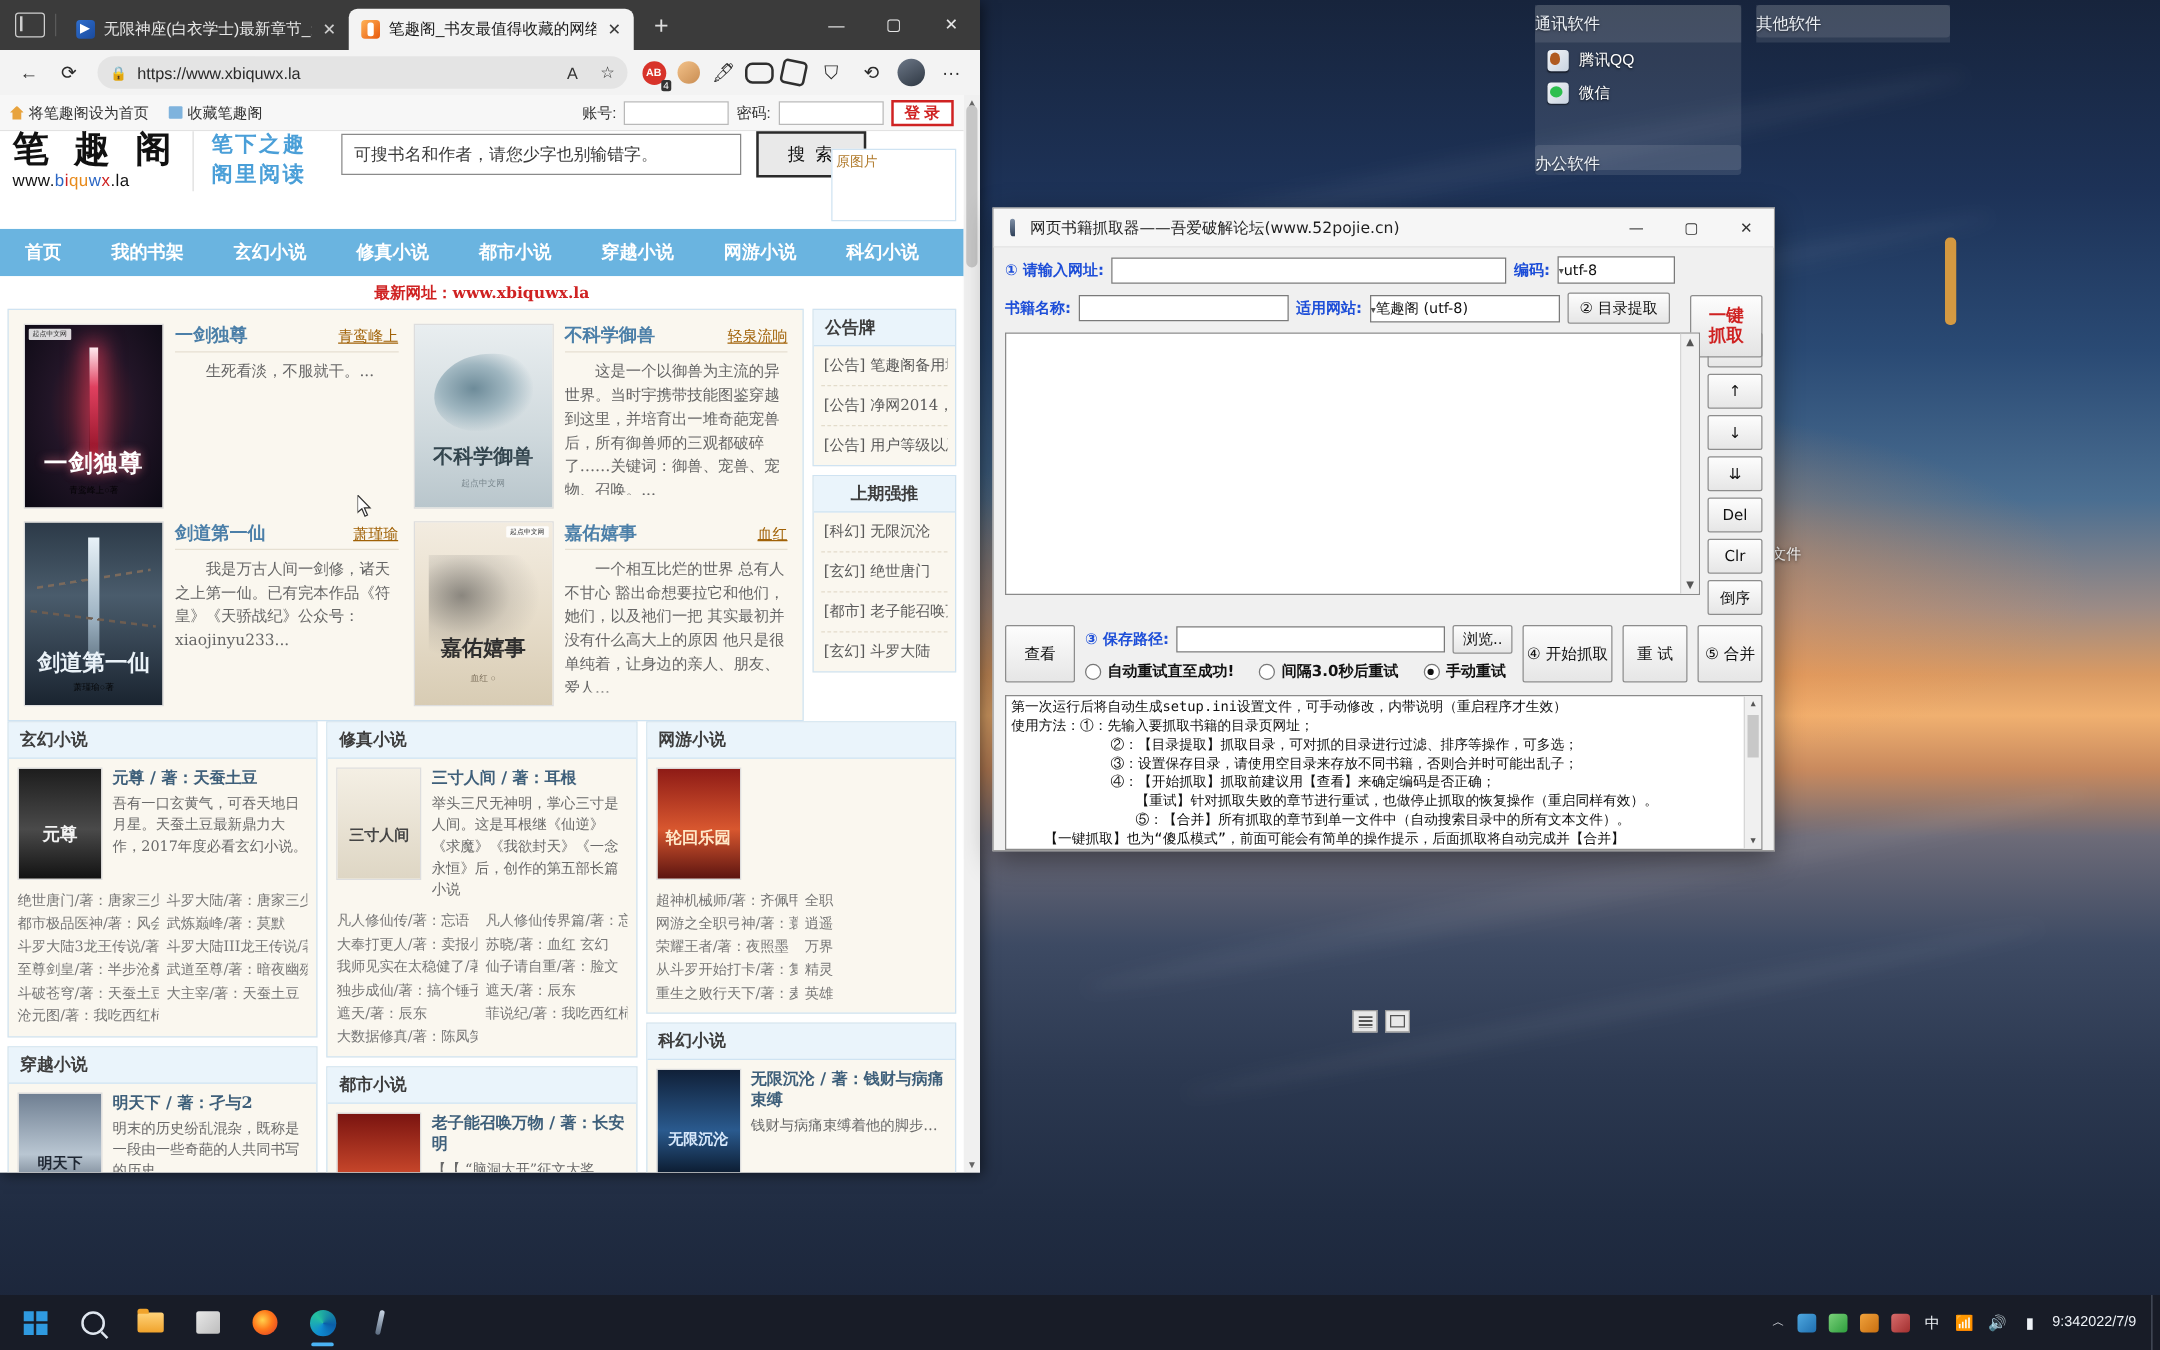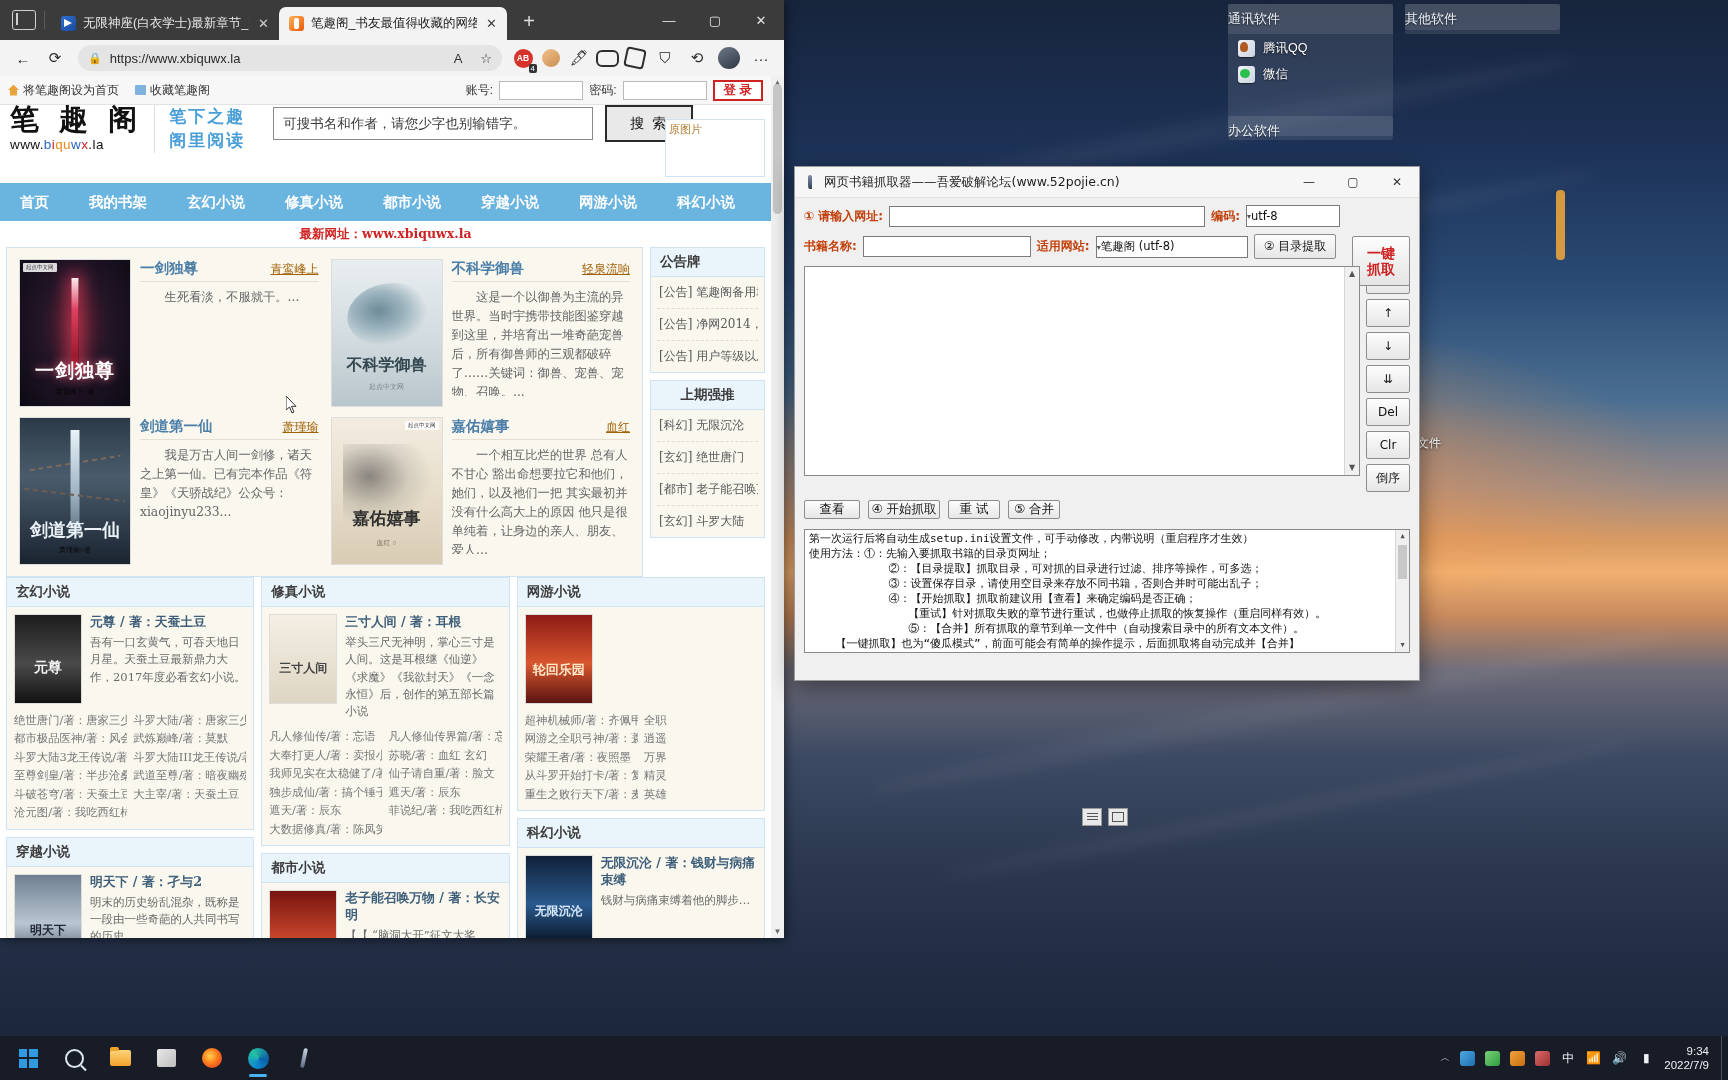--- a/index.html
+++ b/index.html
@@ -239,21 +239,21 @@
     font-family:"DejaVu Sans","Liberation Sans",sans-serif;
   }
   #app-title{height:30px;background:#f6f6f6;border-bottom:1px solid #e2e2e2;display:flex;align-items:center;padding-left:8px;}
   #app-title .aic{width:14px;height:16px;margin-right:7px;position:relative;}
   #app-title .aic:after{content:"";position:absolute;left:5px;top:1px;width:4px;height:14px;background:linear-gradient(180deg,#7f8fa6,#2f4159);border-radius:2px 2px 0 40%;}
   #app-title .atxt{font-size:12.5px;color:#1f1f1f;}
   #app-title .awc{margin-left:auto;display:flex;}
   #app-title .awc div{width:44px;height:30px;display:flex;align-items:center;justify-content:center;font-size:12px;color:#333;}
   #app-body{padding:7px 9px 0;}
   .arow{display:flex;align-items:center;gap:6px;margin-bottom:7px;}
-  .albl{font-size:12px;color:#c2410c;font-weight:700;white-space:nowrap;}
+  .albl{font-size:12px;color:#1d4ed8;font-weight:700;white-space:nowrap;}
   .ainput{height:19px;border:1px solid #7a7a7a;background:#fff;flex:1 1 auto;min-width:0;font-size:11.5px;padding:0 3px;line-height:19px;color:#222;}
   .asel{
     height:20px;border:1px solid #7a7a7a;background:#fff;font-size:11.5px;color:#111;
     display:flex;align-items:center;padding:0 4px;position:relative;
   }
   .asel .cv{position:absolute;right:5px;top:6px;font-size:8px;color:#555;}
   .abtn{
     border:1px solid #8d8d8d;background:linear-gradient(180deg,#fdfdfd,#e6e6e6);
     font-size:12px;color:#111;padding:3px 9px;white-space:nowrap;border-radius:2px;
   }
@@ -323,21 +323,21 @@
   .tbi .folder:before{content:"";position:absolute;left:0;top:-3px;width:9px;height:4px;background:#f0a32c;border-radius:2px 2px 0 0;}
   .tbi .store{width:19px;height:18px;background:linear-gradient(135deg,#e8e8e8,#bdbdbd);border-radius:2px;}
   .tbi .fox{width:20px;height:20px;border-radius:50%;background:radial-gradient(circle at 40% 40%,#ffd24d 0%,#ff7a1a 45%,#d9342b 100%);}
   .tbi .edge{width:21px;height:21px;border-radius:50%;background:conic-gradient(from 200deg,#0f8bd1,#25c2a0 120deg,#0b5ea8 260deg,#0f8bd1);}
   .tbi .pen{width:4px;height:20px;background:linear-gradient(180deg,#c8d4e3,#5b6b80);border-radius:2px;transform:rotate(12deg);}
   .tbi .under{position:absolute;bottom:3px;left:13px;width:18px;height:3px;border-radius:2px;background:#4ab3f4;}
   #tb-right{margin-left:auto;display:flex;align-items:center;gap:10px;padding-right:12px;color:#eef2f7;font-size:11.5px;}
   #tb-right .chev{font-size:10px;opacity:.9;}
   #tb-right .ic{width:16px;height:16px;display:flex;align-items:center;justify-content:center;font-size:12px;}
   #tb-right .trayicon{width:15px;height:15px;border-radius:3px;}
-  #tb-clock{display:flex;flex-direction:column;align-items:flex-end;line-height:1.25;font-size:11.5px;}
+  #tb-clock{display:flex;flex-direction:row;align-items:flex-end;line-height:1.25;font-size:11.5px;}
   #tb-showdesk{width:6px;height:44px;border-left:1px solid #4a5160;}
 </style>
 </head>
 <body>
 
 <div id="desktop">
   <div class="cloudstreak" style="left:820px;top:120px;width:760px;height:26px;"></div>
   <div class="cloudstreak" style="left:900px;top:230px;width:700px;height:20px;"></div>
   <div class="cloudstreak" style="left:860px;top:700px;width:820px;height:26px;"></div>
   <div class="cloudstreak" style="left:940px;top:800px;width:700px;height:18px;"></div>
@@ -819,20 +819,41 @@
       <div class="sbtn">↓</div>
       <div class="sbtn">⇊</div>
       <div class="sbtn">Del</div>
       <div class="sbtn">Clr</div>
       <div class="sbtn">倒序</div>
     </div>
   </div>
 
   <div id="app-opts">
     <div id="btn-view">查看</div>
+    <div id="opt-col">
+      <div class="l1">
+        <span class="albl">③ 保存路径:</span>
+        <div class="ainput"></div>
+        <div class="abtn" style="padding:2px 7px;">浏览..</div>
+      </div>
+      <div class="l2">
+        <label class="radio">
+          <span class="dot"></span>
+          <span>自动重试直至成功!</span>
+        </label>
+        <label class="radio">
+          <span class="dot"></span>
+          <span>间隔3.0秒后重试</span>
+        </label>
+        <label class="radio">
+          <span class="dot on"></span>
+          <span>手动重试</span>
+        </label>
+      </div>
+    </div>
     <div class="bigbtn">④ 开始抓取</div>
     <div class="bigbtn midbtn">重 试</div>
     <div class="bigbtn midbtn">⑤ 合并</div>
   </div>
 
   <div id="app-help">
     <pre>第一次运行后将自动生成setup.ini设置文件，可手动修改，内带说明（重启程序才生效）
 使用方法：①：先输入要抓取书籍的目录页网址；
             ②：【目录提取】抓取目录，可对抓的目录进行过滤、排序等操作，可多选；
             ③：设置保存目录，请使用空目录来存放不同书籍，否则合并时可能出乱子；

